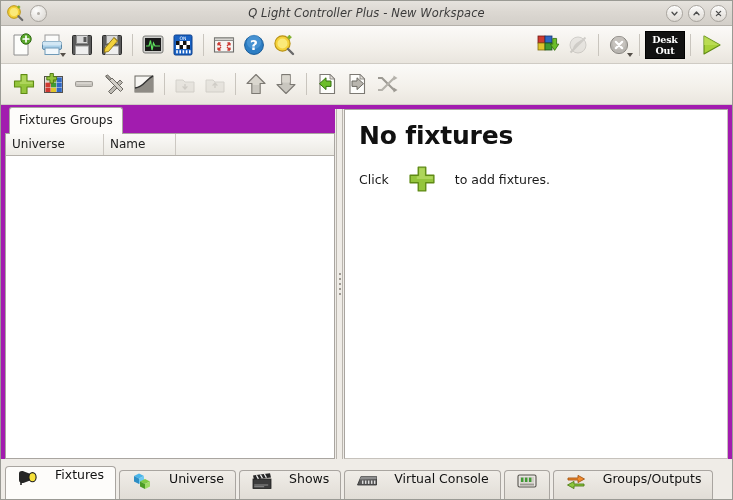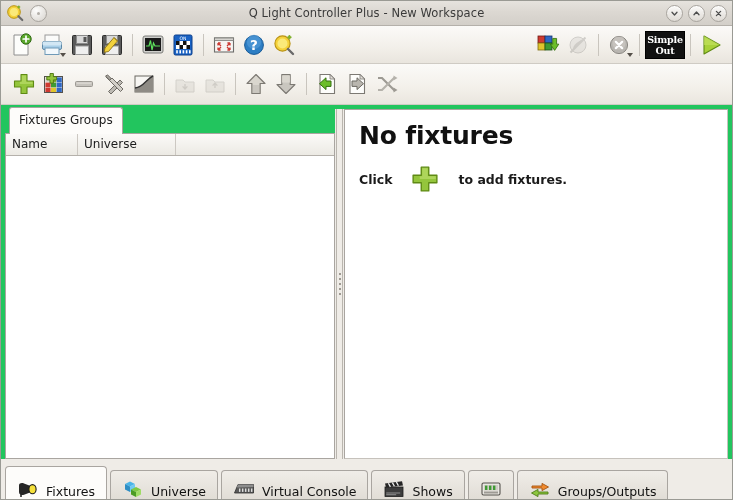--- a/index.html
+++ b/index.html
@@ -22,20 +22,21 @@
   
   .titlebar {
     height: 24px;
     flex: 0 0 24px;
     background: linear-gradient(to bottom, #e6e3de 0%, #dcd8d2 45%, #d3cfc9 100%);
     border-bottom: 1px solid #b4b0aa;
     display: flex;
     align-items: center;
     padding: 0 5px;
     position: relative;
+    font-style: italic;
   }
   .tb-left { display:flex; align-items:center; gap:6px; }
   .tb-title {
     position: absolute;
     left: 0; right: 0;
     text-align: center;
     font-size: 11.5px;
     color: #3a3a3a;
     pointer-events: none;
     letter-spacing: .1px;
@@ -116,21 +117,21 @@
     letter-spacing: -0.2px;
   }
   .blackout span { display:block; }
 
   
   .body {
     flex: 1 1 auto;
     display: flex;
     padding: 4px 4px 0 4px;
     min-height: 0;
-    background: #22c55e;
+    background: #a21caf;
   }
   .leftpane {
     width: 330px;
     display: flex; flex-direction: column;
     min-height: 0;
   }
   .splitter {
     width: 9px;
     display: flex; align-items: center; justify-content: center;
     background: #efece7;
@@ -162,21 +163,20 @@
     font-size: 25px;
     font-weight: bold;
     color: #111;
     margin: 1px 0 14px 2px;
     letter-spacing: -0.2px;
   }
   .clickline {
     display:flex; align-items:center; gap:16px;
     font-size: 12.5px; color:#1a1a1a;
     margin-left: 2px;
-    font-weight: bold;
   }
   .clickline .plusicon { margin: 0 2px; }
 
   
   .tabstrip {
     display: flex;
     align-items: flex-end;
     height: 25px;
     padding-left: 4px;
     position: relative;
@@ -240,21 +240,21 @@
 
   
   .bottombar {
     flex: 0 0 40px;
     display: flex;
     align-items: flex-end;
     padding: 0 4px 0 4px;
     background: #efece7;
   }
   .btab {
-    display: flex; align-items: flex-end; gap: 7px;
+    display: flex; align-items: flex-start; gap: 16px;
     height: 29px;
     padding: 0 11px;
     font-size: 12.5px;
     color: #111;
     border: 1px solid #a9a5a0;
     border-bottom: none;
     border-radius: 4px 4px 0 0;
     background: linear-gradient(to bottom, #f0ede8, #e1ddd6);
     margin-right: 3px;
     box-sizing: border-box;
@@ -428,21 +428,21 @@
         <circle cx="13" cy="13" r="8.6" fill="#b8b5b0" stroke="#8c8984" stroke-width="1"></circle>
         <circle cx="13" cy="11" r="6.6" fill="#cfccc7" opacity=".6"></circle>
         <path d="M9.8 9.8 L16.2 16.2 M16.2 9.8 L9.8 16.2" stroke="#fff" stroke-width="2.2" stroke-linecap="round"></path>
       </svg>
       <i class="dropcaret"></i>
     </span>
 
     <i class="sep"></i>
 
     <span class="blackout">
-      <span>Simple</span>
+      <span>Desk</span>
       <span>Out</span>
     </span>
 
     <i class="sep"></i>
 
     <span class="tbtn">
       <svg width="26" height="26" viewBox="0 0 26 26">
         <path d="M6 4 L22 13 L6 22 z" fill="#a8d13a" stroke="#5f8a14" stroke-width="1.1" stroke-linejoin="round"></path>
         <path d="M6 4 L22 13 L6 13 z" fill="#c3e25f" opacity=".65"></path>
       </svg>
@@ -559,22 +559,22 @@
 
   <div class="body">
 
     <div class="leftpane">
       <div class="tabstrip">
         <span class="gtab active">Fixtures Groups</span>
       </div>
 
       <div class="listframe">
         <div class="listhead">
+          <span class="hcell c2">Universe</span>
           <span class="hcell c1">Name</span>
-          <span class="hcell c2">Universe</span>
           <span class="hcell c3">
             <span>Address</span>
             <i class="caret"></i>
           </span>
         </div>
         <div class="listbody"></div>
       </div>
     </div>
 
     <div class="splitter">
@@ -625,43 +625,43 @@
           <path d="M9 9.5 L14 12 L14 17 L9 14.5 z" fill="#4c9c25"></path>
           <path d="M19 9.5 L14 12 L14 17 L19 14.5 z" fill="#a0dc66"></path>
         </svg>
       </span>
       <span>Universe</span>
     </span>
 
     <span class="btab">
       <span class="bicon">
         <svg width="22" height="18" viewBox="0 0 22 18">
+          <rect x="2" y="7" width="18" height="9.5" fill="#3c3c3c" stroke="#1c1c1c" stroke-width=".8"></rect>
+          <rect x="3.2" y="12.5" width="14" height="1" fill="#8f8f8f"></rect>
+          <rect x="3.2" y="14.2" width="10" height="1" fill="#8f8f8f"></rect>
+          <path d="M2 3.5 L19 1.2 L20 5.5 L3 7.6 z" fill="#262626"></path>
+          <path d="M5.4 3.2 L7.4 6.9 M9.4 2.6 L11.4 6.3 M13.4 2 L15.4 5.7" stroke="#f0f0f0" stroke-width="1.3"></path>
+        </svg>
+      </span>
+      <span>Shows</span>
+    </span>
+
+    <span class="btab">
+      <span class="bicon">
+        <svg width="22" height="18" viewBox="0 0 22 18">
           <path d="M1.5 13 L5 4.5 L20.5 4.5 L20.5 13 z" fill="#5b5b5b" stroke="#2c2c2c" stroke-width=".8"></path>
           <path d="M5 4.5 L20.5 4.5 L20.5 7 L3.8 7.6 z" fill="#8d8d8d"></path>
           <rect x="6" y="8.5" width="1.4" height="3.4" fill="#ddd"></rect>
           <rect x="9" y="8.5" width="1.4" height="3.4" fill="#ddd"></rect>
           <rect x="12" y="8.5" width="1.4" height="3.4" fill="#ddd"></rect>
           <rect x="15" y="8.5" width="1.4" height="3.4" fill="#ddd"></rect>
           <rect x="18" y="8.5" width="1.4" height="3.4" fill="#ddd"></rect>
         </svg>
       </span>
       <span>Virtual Console</span>
-    </span>
-
-    <span class="btab">
-      <span class="bicon">
-        <svg width="22" height="18" viewBox="0 0 22 18">
-          <rect x="2" y="7" width="18" height="9.5" fill="#3c3c3c" stroke="#1c1c1c" stroke-width=".8"></rect>
-          <rect x="3.2" y="12.5" width="14" height="1" fill="#8f8f8f"></rect>
-          <rect x="3.2" y="14.2" width="10" height="1" fill="#8f8f8f"></rect>
-          <path d="M2 3.5 L19 1.2 L20 5.5 L3 7.6 z" fill="#262626"></path>
-          <path d="M5.4 3.2 L7.4 6.9 M9.4 2.6 L11.4 6.3 M13.4 2 L15.4 5.7" stroke="#f0f0f0" stroke-width="1.3"></path>
-        </svg>
-      </span>
-      <span>Shows</span>
     </span>
 
     <span class="btab">
       <span class="bicon">
         <svg width="22" height="18" viewBox="0 0 22 18">
           <rect x="2" y="3" width="18" height="12" rx="1.5" fill="#e8e6e1" stroke="#55524d" stroke-width="1.1"></rect>
           <rect x="4" y="5" width="14" height="5.5" fill="#cfccc6"></rect>
           <rect x="5" y="5.6" width="2.4" height="4.4" fill="#3f9a33"></rect>
           <rect x="9" y="5.6" width="2.4" height="4.4" fill="#3f9a33"></rect>
           <rect x="13" y="5.6" width="2.4" height="4.4" fill="#3f9a33"></rect>

